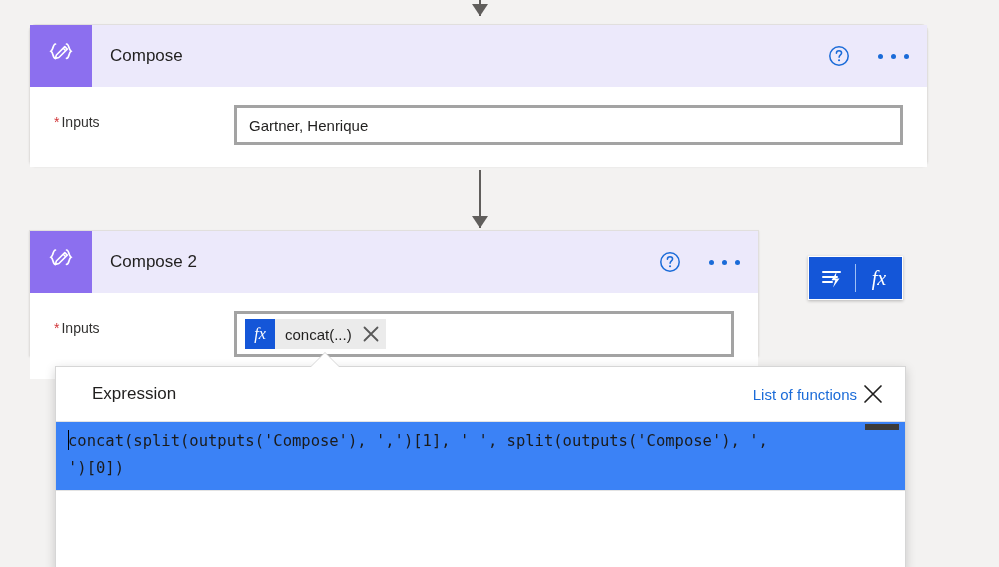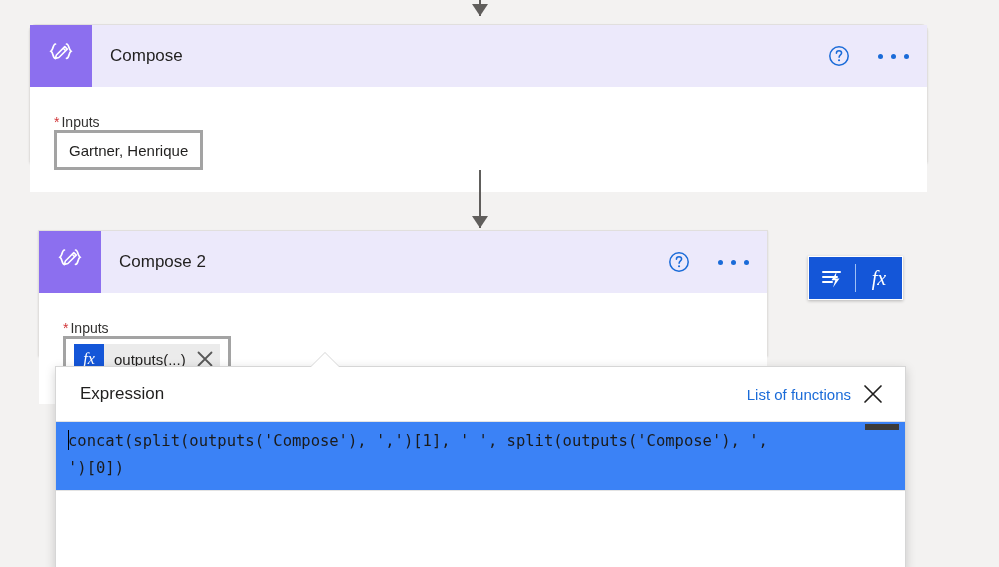--- a/index.html
+++ b/index.html
@@ -55,21 +55,20 @@
   }
   .help-icon { width: 22px; height: 22px; display: block; }
   .ellipsis { display: flex; gap: 8px; align-items: center; }
   .ellipsis i { width: 5px; height: 5px; border-radius: 50%; background: #1a6bd8; display: block; }
 
   .card-body {
     display: flex;
     align-items: flex-start;
     padding: 18px 24px 22px 24px;
     background: #fff;
-    flex-direction: column;
   }
   .field-label {
     width: 180px;
     font-size: 14px;
     color: #323130;
     padding-top: 9px;
     white-space: nowrap;
   }
   .req { color: #d13438; margin-right: 2px; }
 
@@ -139,23 +138,24 @@
     width: 0; height: 0;
     border-left: 14px solid transparent;
     border-right: 14px solid transparent;
     border-bottom: 14px solid #ffffff;
     filter: drop-shadow(0 -1px 0 #d6d6d6);
   }
   .popup-head {
     display: flex; align-items: center;
     padding: 0 20px 0 24px;
     height: 54px;
+    margin-left: 12px;
   }
   .popup-title { font-size: 17px; color: #201f1e; }
-  .popup-head-right { margin-left: auto; display: flex; align-items: center; gap: 10px; }
+  .popup-head-right { margin-left: auto; display: flex; align-items: center; gap: 4px; }
   .popup-link { font-size: 15px; color: #1a6bd8; cursor: pointer; white-space: nowrap; }
   .popup-close { width: 24px; height: 24px; display: block; }
 
   .expr-area {
     position: relative;
     background: #3b82f6;
     border-top: 1px solid #e3e3e3;
     border-bottom: 1px solid #e3e3e3;
     padding: 6px 14px 8px 12px;
     min-height: 56px;
@@ -228,21 +228,21 @@
         <span>Gartner, Henrique</span>
       </div>
     </div>
   </div>
 
   <div class="connector" style="left:479px; top:170px; height:58px;">
     <div class="conn-line" style="height:58px;"></div>
     <div class="conn-head"></div>
   </div>
 
-  <div class="card" style="left:38px; top:230px; width:730px; height:126px;">
+  <div class="card" style="left:29px; top:230px; width:730px; height:126px;">
     <div class="card-header">
       <div class="card-icon">
         <svg width="34" height="34" viewBox="0 0 34 34" aria-hidden="true">
           <path d="M11.5 5 C8.5 5.4 9.6 10.5 7 12.2 C9.6 13.9 8.5 19 11.5 19.4" fill="none" stroke="#fff" stroke-width="1.7" stroke-linecap="round"></path>
           <path d="M22.5 5 C25.5 5.4 24.4 10.5 27 12.2 C24.4 13.9 25.5 19 22.5 19.4" fill="none" stroke="#fff" stroke-width="1.7" stroke-linecap="round"></path>
           <path d="M20.8 7.6 L12.4 16 L11.3 19.6 L14.9 18.5 L23.3 10.1 Z" fill="none" stroke="#fff" stroke-width="1.6" stroke-linejoin="round"></path>
           <path d="M19.2 9.2 L21.7 11.7" stroke="#fff" stroke-width="1.5"></path>
         </svg>
       </div>
       <div class="card-title">Compose 2</div>
@@ -261,21 +261,21 @@
         </span>
       </div>
     </div>
     <div class="card-body">
       <div class="field-label">
         <span class="req">*</span><span>Inputs</span>
       </div>
       <div class="field-input token-host">
         <span class="token">
           <span class="token-fx">fx</span>
-          <span class="token-label">outputs(...)</span>
+          <span class="token-label">concat(...)</span>
           <span>
             <svg class="token-x" viewBox="0 0 22 22" aria-hidden="true">
               <path d="M4.5 4.5 L17.5 17.5 M17.5 4.5 L4.5 17.5" stroke="#595959" stroke-width="1.8" stroke-linecap="round"></path>
             </svg>
           </span>
         </span>
       </div>
     </div>
   </div>
 

